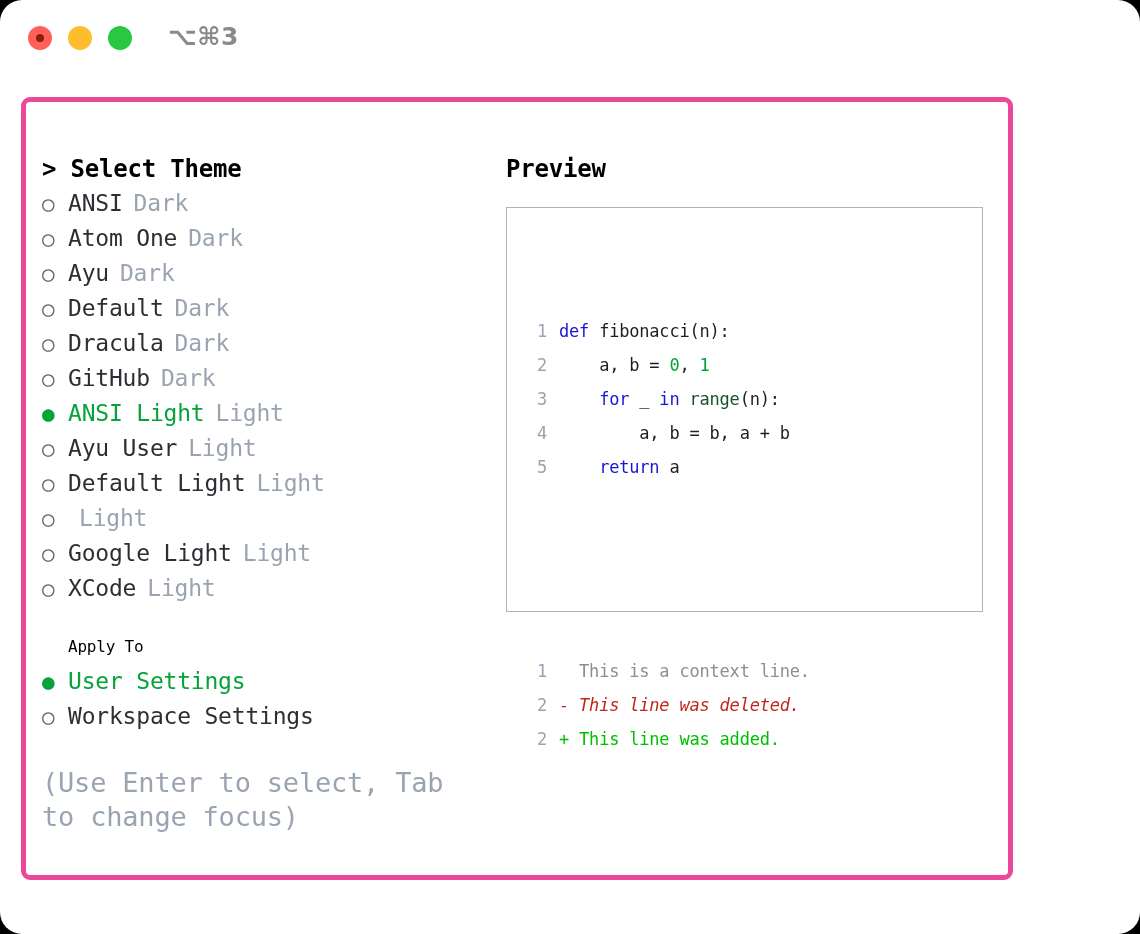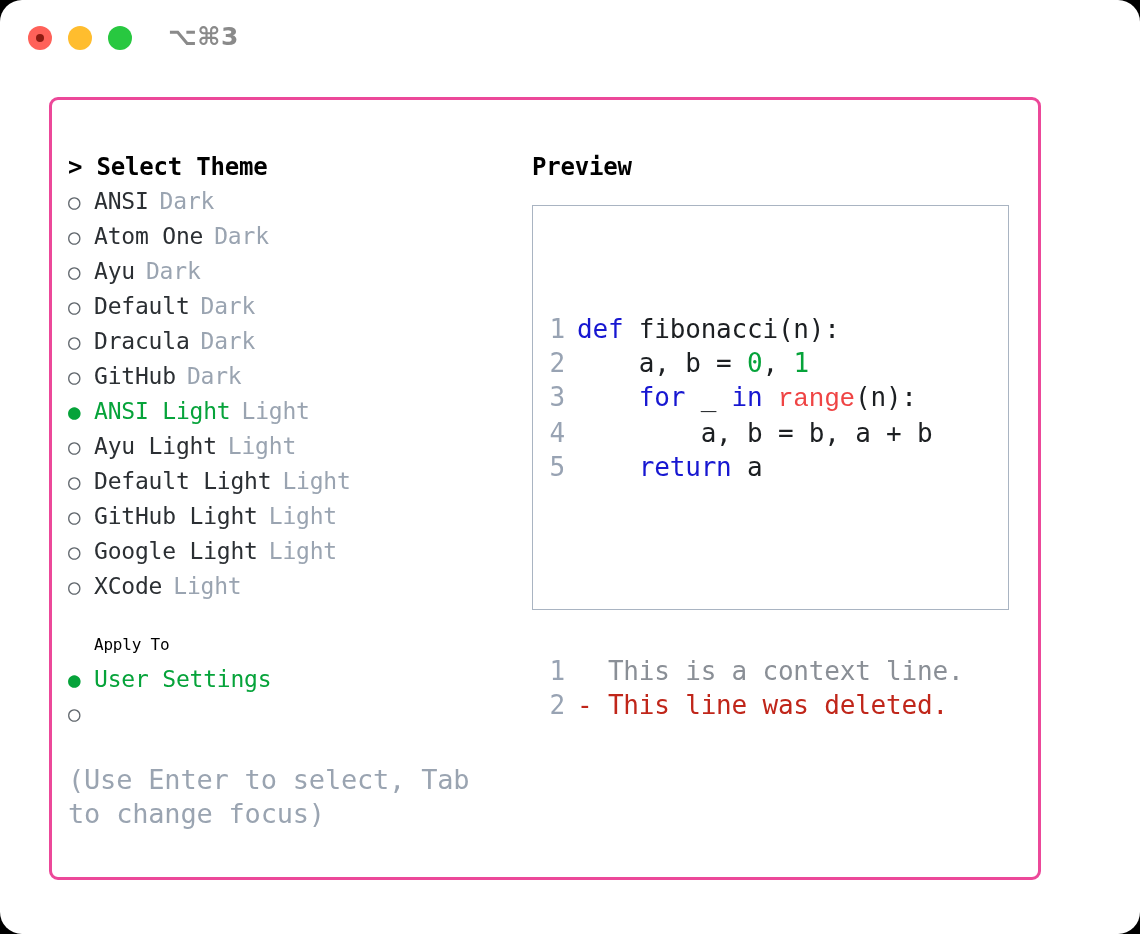--- a/index.html
+++ b/index.html
@@ -72,25 +72,24 @@
     font-family: "DejaVu Sans", "Liberation Sans", sans-serif;
   }
 
   
   .panel {
     position: absolute;
     left: 21px;
     top: 97px;
     width: 992px;
     height: 783px;
-    border: 3px solid #ec4899;
+    border: 5px solid #ec4899;
     border-radius: 9px;
     box-sizing: border-box;
     background: #ffffff;
-    margin-left: 28px;
   }
 
   .columns {
     position: absolute;
     left: 0;
     top: 0;
     width: 100%;
     height: 100%;
   }
 
@@ -174,44 +173,44 @@
     top: 105px;
     width: 477px;
     height: 405px;
     border: 1px solid #a9b4c2;
     box-sizing: border-box;
     background: #ffffff;
   }
 
   .code {
     position: absolute;
-    left: 6px;
+    left: 14px;
     top: 38px;
-    font-size: 26px;
+    font-size: 17px;
     line-height: 34px;
     white-space: pre;
     letter-spacing: -0.2px;
   }
   .code-line { white-space: pre; }
 
   .ln {
     display: inline-block;
     width: 26px;
     text-align: right;
     color: #98a3b3;
     margin-right: 12px;
   }
 
   .kw   { color: #1717d1; }
-  .fn   { color: #ef4444; font-family: Liberation Mono, monospace; }
+  .fn   { color: #14532d; }
   .num  { color: #06a33a; }
   .plain{ color: #1c1f22; }
 
   .diff-ctx { color: #8a8f96; }
-  .diff-del { color: #c0261a; }
+  .diff-del { color: #c0261a; font-style: italic; }
   .diff-add { color: #00bf00; }
 
   .blankline { height: 34px; }
 </style>
 </head>
 <body>
 
 <div class="window">
 
   <div class="titlebar">
@@ -229,43 +228,43 @@
       <div class="left-col">
         <div class="section-title">&gt; Select Theme</div>
         <div id="theme-list">
             <div class="opt-row"><span class="bullet">○</span><span class="opt-name">ANSI</span><span class="opt-variant">Dark</span></div>
             <div class="opt-row"><span class="bullet">○</span><span class="opt-name">Atom One</span><span class="opt-variant">Dark</span></div>
             <div class="opt-row"><span class="bullet">○</span><span class="opt-name">Ayu</span><span class="opt-variant">Dark</span></div>
             <div class="opt-row"><span class="bullet">○</span><span class="opt-name">Default</span><span class="opt-variant">Dark</span></div>
             <div class="opt-row"><span class="bullet">○</span><span class="opt-name">Dracula</span><span class="opt-variant">Dark</span></div>
             <div class="opt-row"><span class="bullet">○</span><span class="opt-name">GitHub</span><span class="opt-variant">Dark</span></div>
             <div class="opt-row selected"><span class="bullet sel">●</span><span class="opt-name">ANSI Light</span><span class="opt-variant">Light</span></div>
-            <div class="opt-row"><span class="bullet">○</span><span class="opt-name">Ayu Light</span><span class="opt-variant">Light</span></div>
+            <div class="opt-row"><span class="bullet">○</span><span class="opt-name">Ayu User</span><span class="opt-variant">Light</span></div>
             <div class="opt-row"><span class="bullet">○</span><span class="opt-name">Default Light</span><span class="opt-variant">Light</span></div>
-            <div class="opt-row"><span class="bullet">○</span><span class="opt-name">GitHub Light</span><span class="opt-variant">Light</span></div>
+            <div class="opt-row"><span class="bullet">○</span><span class="opt-variant">Light</span></div>
             <div class="opt-row"><span class="bullet">○</span><span class="opt-name">Google Light</span><span class="opt-variant">Light</span></div>
             <div class="opt-row"><span class="bullet">○</span><span class="opt-name">XCode</span><span class="opt-variant">Light</span></div>
           </div>
         <div class="spacer-22"></div>
         <div class="apply-title">Apply To</div>
         <div id="apply-list">
             <div class="opt-row selected"><span class="bullet sel">●</span><span class="opt-name">User Settings</span></div>
-            <div class="opt-row"><span class="bullet">○</span></div>
+            <div class="opt-row"><span class="bullet">○</span><span class="opt-name">Workspace Settings</span></div>
           </div>
         <div class="spacer-30"></div>
         <div class="hint">(Use Enter to select, Tab to change focus)</div>
       </div>
 
       <div class="right-col">
         <div class="section-title">Preview</div>
       </div>
 
       <div class="preview-box">
         <div class="code">
           <div id="code-lines"><div class="code-line"><span class="ln">1</span><span class="kw">def</span><span class="plain"> fibonacci(n):</span></div><div class="code-line"><span class="ln">2</span><span class="plain">    a, b = </span><span class="num">0</span><span class="plain">, </span><span class="num">1</span></div><div class="code-line"><span class="ln">3</span><span class="plain">    </span><span class="kw">for</span><span class="plain"> _ </span><span class="kw">in</span><span class="plain"> </span><span class="fn">range</span><span class="plain">(n):</span></div><div class="code-line"><span class="ln">4</span><span class="plain">        a, b = b, a + b</span></div><div class="code-line"><span class="ln">5</span><span class="plain">    </span><span class="kw">return</span><span class="plain"> a</span></div></div>
           <div class="blankline"></div>
-          <div id="diff-lines"><div class="code-line"><span class="ln">1</span><span class="diff-ctx">  This is a context line.</span></div><div class="code-line"><span class="ln">2</span><span class="diff-del">- This line was deleted.</span></div></div>
+          <div id="diff-lines"><div class="code-line"><span class="ln">1</span><span class="diff-ctx">  This is a context line.</span></div><div class="code-line"><span class="ln">2</span><span class="diff-del">- This line was deleted.</span></div><div class="code-line"><span class="ln">2</span><span class="diff-add">+ This line was added.</span></div></div>
         </div>
       </div>
 
     </div>
   </div>
 </div>
 
 </body></html>

